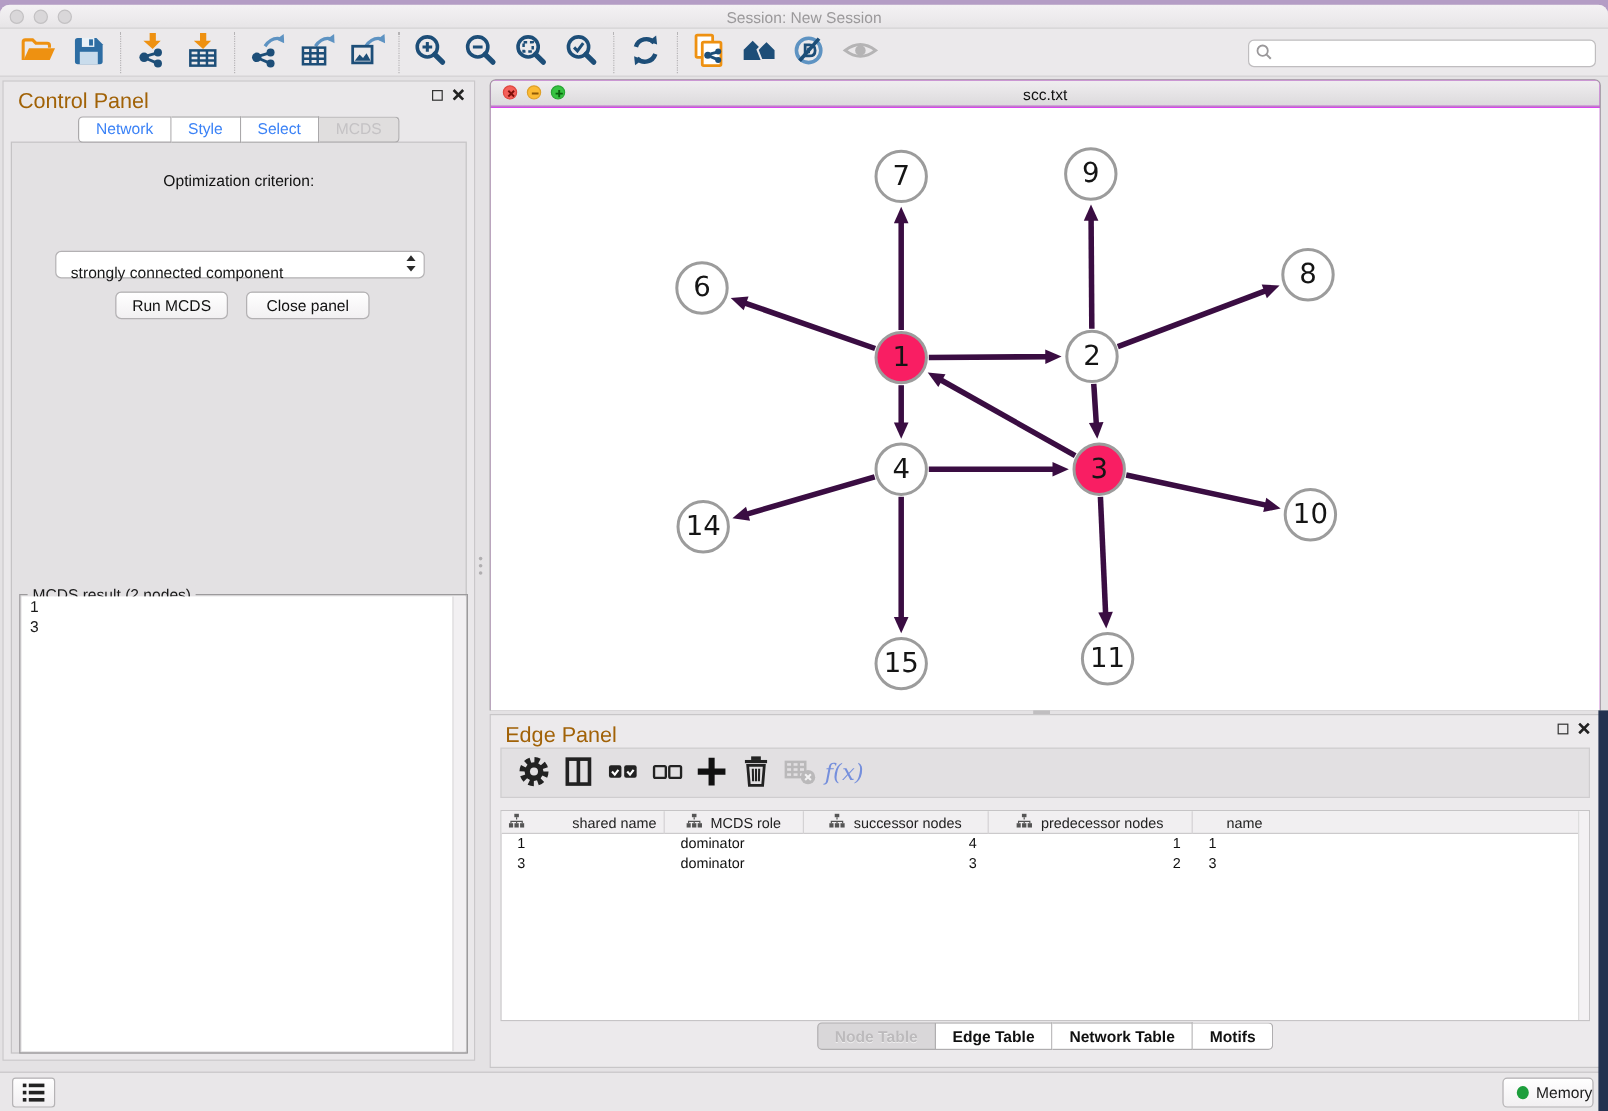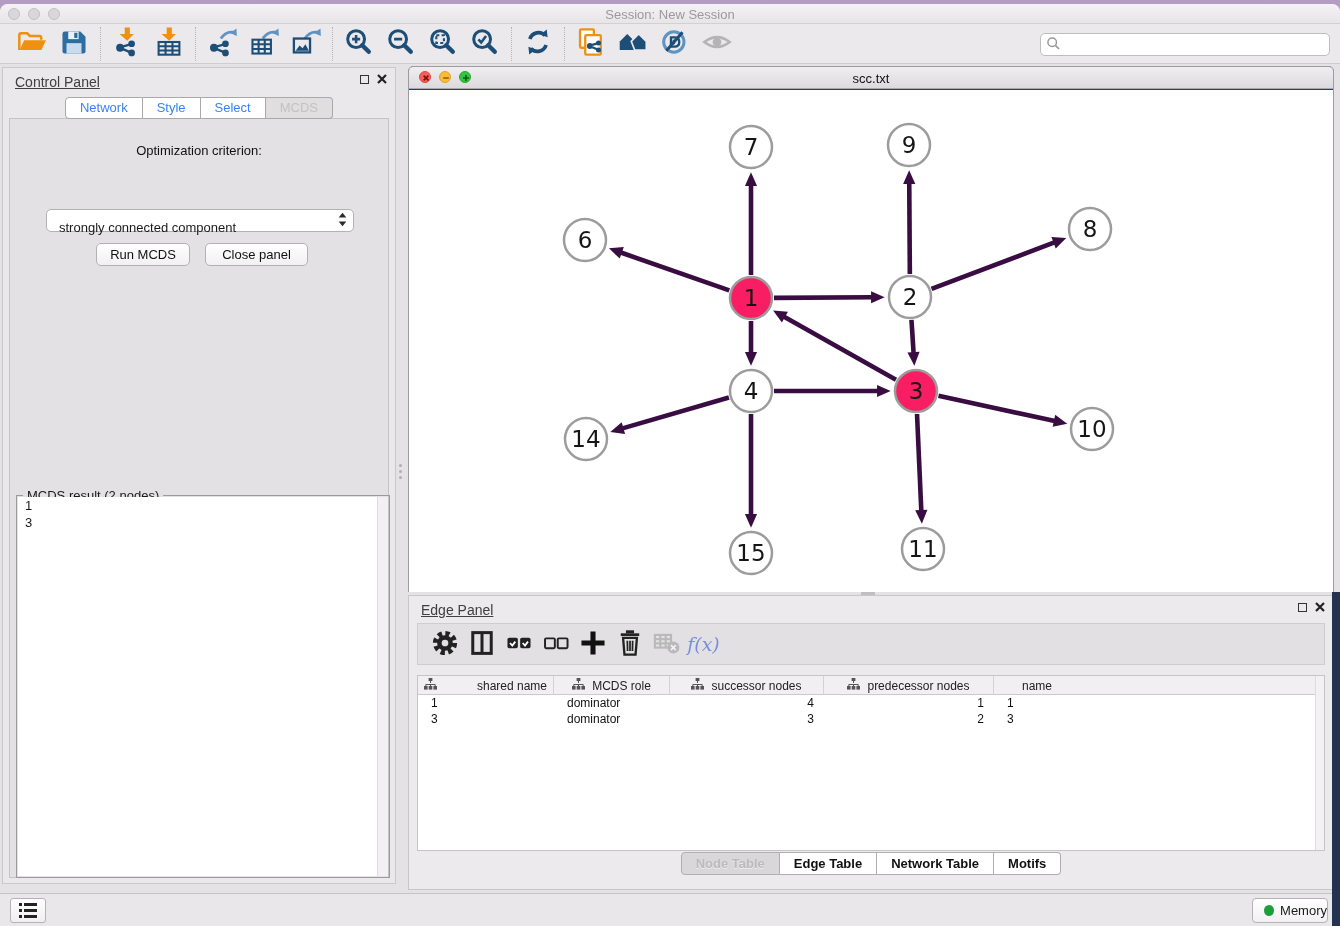--- a/index.html
+++ b/index.html
@@ -24,21 +24,21 @@
   .tbtn { width:42px; height:34px; display:flex; align-items:center; justify-content:center; cursor:default; }
   .tbtn.dim { opacity:.55; }
   #search-wrap { position:absolute; right:10px; top:9px; width:290px; height:23px; background:#fff; border:1px solid #bfbdbf; border-radius:5px; display:flex; align-items:center; padding-left:5px; }
   #search-wrap input { border:none; outline:none; flex:1; height:19px; font-size:12px; font-family:"Liberation Sans",sans-serif; background:transparent; }
 
   
   #main { position:absolute; top:60px; bottom:33px; left:0; right:0; background:#e4e2e4; }
 
   
   #control-panel { position:absolute; left:2px; top:3px; width:394px; height:817px; background:#eae8ea; border:1px solid #cac8ca; }
-  .panel-title { position:absolute; left:12px; top:6px; font-size:14px; color:#404040;text-decoration:underline; }
+  .panel-title { position:absolute; left:12px; top:6px; font-size:18px; color:#a16207; }
   .panel-icons { position:absolute; right:8px; top:6px; display:flex; gap:8px; align-items:center; }
   .float-box { width:9px; height:9px; border:1.5px solid #333; display:inline-block; }
   .close-x svg { display:block; }
 
   #cp-tabs { position:absolute; top:29px; left:0; width:100%; display:flex; justify-content:center; z-index:2; }
   .tab { height:22px; line-height:20px; padding:0 14px; background:#fff; border:1px solid #aaa8aa; border-left:none; font-size:13px; color:#3b82f6; }
   .tab:first-child { border-left:1px solid #aaa8aa; border-radius:4px 0 0 4px; }
   .tab:last-child { border-radius:0 4px 4px 0; }
   .tab.disabled-sel { background:#e0dede; color:#c4c2c4; }
 
@@ -50,21 +50,21 @@
   #run-btn { left:86px; top:124px; width:94px; }
   #close-panel-btn { left:195px; top:124px; width:103px; }
 
   #result-group { position:absolute; left:6px; top:376px; width:374px; height:383px; border:1px solid #9c9a9c; }
   #result-legend { position:absolute; top:-8px; left:6px; background:#e3e1e3; padding:0 4px; font-size:13px; }
   #result-body { position:absolute; inset:1px; background:#fff; }
   #result-scroll { position:absolute; right:0; top:0; bottom:0; width:11px; background:#f2f0f2; border-left:1px solid #dddbdd; }
   .result-line { padding:1px 0 1px 7px; font-size:13px; line-height:15px; }
 
   
-  #network-window { position:absolute; left:408px; top:2px; width:926px; height:526px; border:1px solid #9d9b9d; border-radius:5px 5px 0 0; background:#0c4a6e; }
+  #network-window { position:absolute; left:408px; top:2px; width:926px; height:526px; border:1px solid #9d9b9d; border-radius:5px 5px 0 0; background:#d946ef; }
   #nw-titlebar { position:absolute; top:0; left:0; right:0; height:22px; background:linear-gradient(#f0eef0,#dcdadc); border-bottom:1px solid #aaa8aa; border-radius:4px 4px 0 0; }
   #nw-title { position:absolute; top:4px; left:0; right:0; text-align:center; font-size:13px; color:#111; }
   .t-red   { background:#f4605a; border:1px solid #df4840; }
   .t-yel   { background:#fcbb34; border:1px solid #dfa12a; }
   .t-grn   { background:#37c342; border:1px solid #2aa635; }
   .traffic svg { position:absolute; left:1px; top:1px; }
   #canvas { position:absolute; top:23px; left:0; width:924px; height:502px; background:#fff; overflow:hidden; }
 
   .vhandle { position:absolute; left:398px; top:400px; width:4px; height:18px; display:flex; flex-direction:column; gap:3px; align-items:center; }
   .vhandle i { width:3px; height:3px; background:#b0aeb0; border-radius:50%; }

